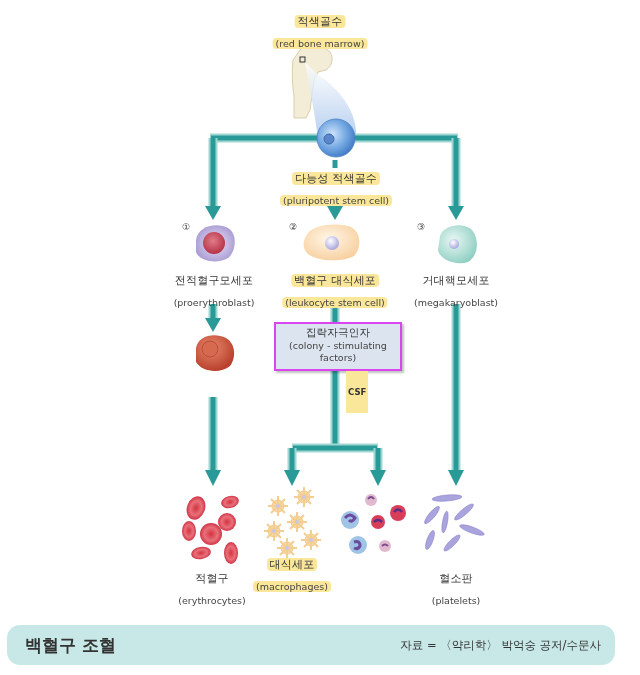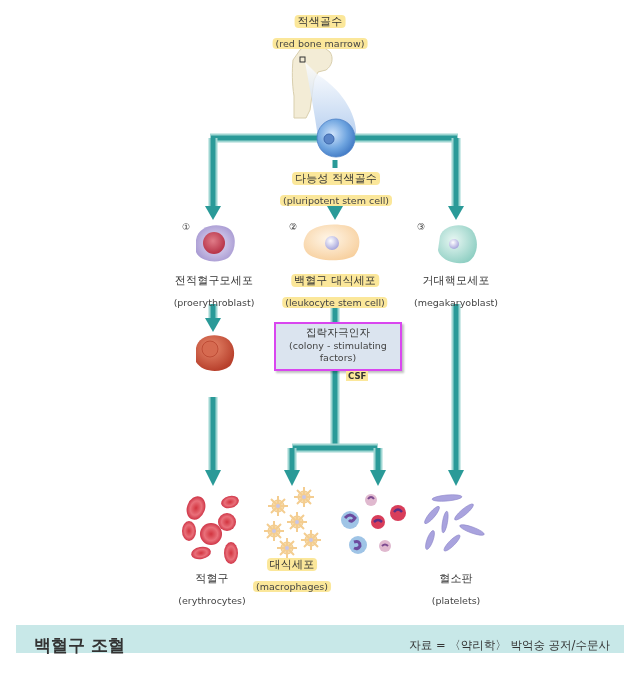--- a/index.html
+++ b/index.html
@@ -10,22 +10,22 @@
   .ko { font-size:11px; color:#333; letter-spacing:0.2px; }
   .en { font-size:9.5px; color:#444; }
   .hl { background:#fbe79a; border-radius:4px; padding:0 3px; }
   .num { position:absolute; font-size:9px; color:#333; }
   .csf-box { position:absolute; left:274px; top:322px; width:124px; height:44px;
              background:#dbe4ef; border:2px solid #d946ef; box-shadow:2px 2px 2px rgba(0,0,0,0.25);
              text-align:center; padding-top:1px; }
   .csf-box .ko { display:block; font-size:10.5px; margin-top:1px; }
   .csf-box .en { display:block; font-size:9.5px; line-height:1.3;text-align:center; }
   .csf-tag { position:absolute; left:346px; top:371px; font-size:8.5px; font-weight:bold;
-             background:#fbe79a; padding:0 2px; color:#333; }
-  .footer { position:absolute; left:16px; top:625px; width:608px; height:28px; background:#c8e8e8; }
+             background:#fbe79a; padding:16px 2px; color:#333; }
+  .footer { position:absolute; left:7px; top:625px; width:608px; height:40px; background:#c8e8e8;border-radius:13px; }
   .footer .title { position:absolute; left:18px; top:9px; font-size:17px; font-weight:bold; color:#333; }
   .footer .source { position:absolute; right:14px; top:13px; font-size:11.5px; color:#333; }
 </style>
 </head>
 <body>
 
 <div id="diagram">
   <svg width="640" height="620" viewBox="0 0 640 620" style="position:absolute;left:0;top:0">
     <defs>
       <radialGradient id="gStem" cx="40%" cy="40%" r="65%">

